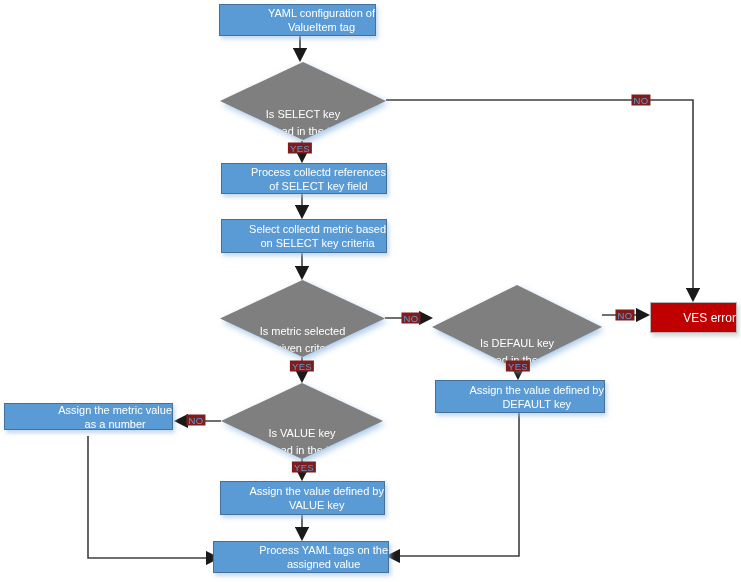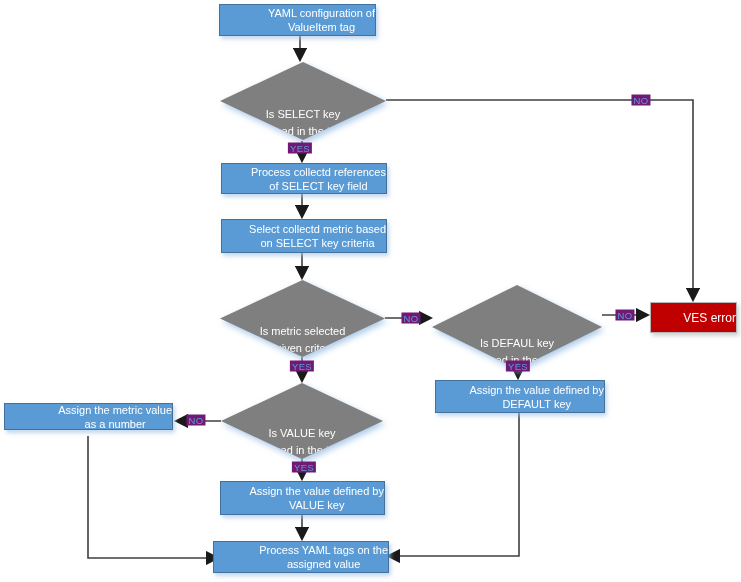--- a/index.html
+++ b/index.html
@@ -52,21 +52,21 @@
     align-items: flex-end;
     justify-content: center;
     text-align: center;
     color: var(--node-text, #ffffff);
     font-size: 11px;
     line-height: 17px;
   }
   .elabel {
     position: absolute;
     transform: translate(-50%, -50%);
-    background: #701a75;
+    background: #7f1d1d;
     color: var(--edge-label-text, #5B9BD5);
     font-size: 9.5px;
     letter-spacing: 0.4px;
     padding: 0 2px;
     white-space: nowrap;
   }
   .pre { white-space: pre-line; }
 </style>
 </head>
 <body>

